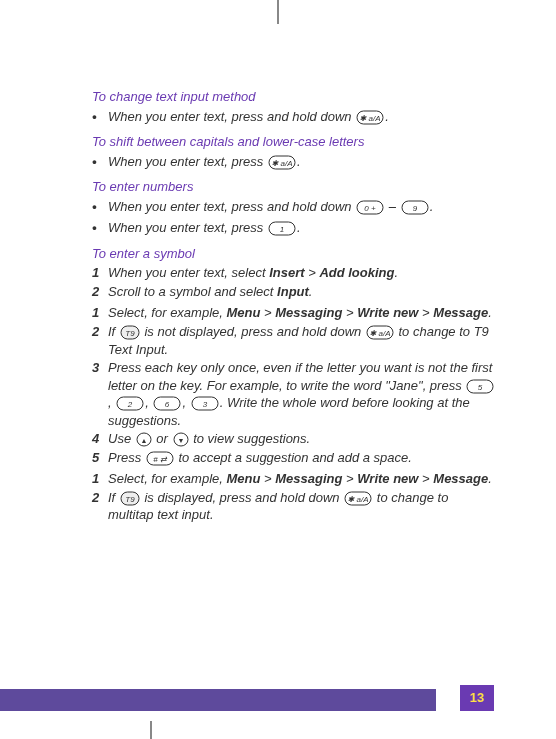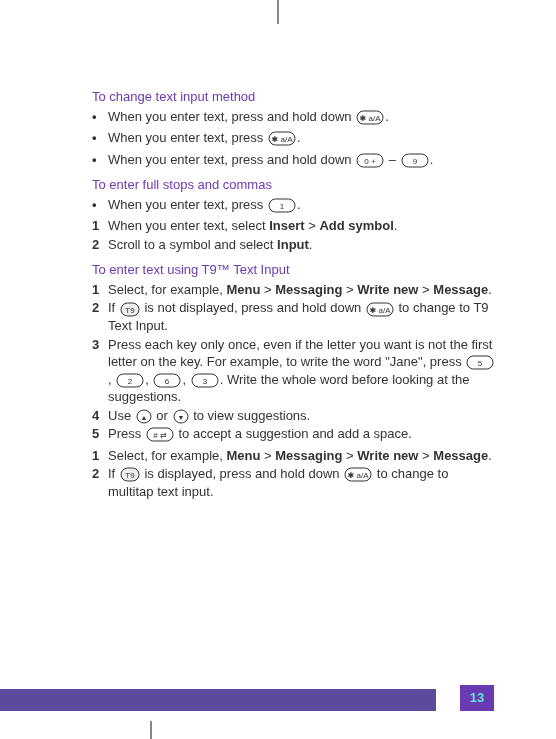--- a/index.html
+++ b/index.html
@@ -21,20 +21,21 @@
       position: absolute;
       top: 0;
       left: 50%;
       width: 2px;
       height: 24px;
       background: #888;
       transform: translateX(-1px);
     }
     .content {
       padding: 88px 60px 0 92px;
+      font-style: italic;
     }
     .section-title {
       color: #6a3ab2;
       font-size: 13px;
       margin-top: 8px;
       margin-bottom: 2px;
     }
     .section-title.first {
       margin-top: 0;
     }
@@ -86,21 +87,21 @@
       height: 22px;
       background: #5e4a9c;
     }
     .page-num-box {
       position: absolute;
       right: 62px;
       bottom: 0;
       width: 34px;
       height: 26px;
       background: #6a3ab2;
-      color: #5eead4;
+      color: #fde047;
       font-weight: bold;
       font-size: 13px;
       display: flex;
       align-items: center;
       justify-content: center;
     }
     .tick-bottom {
       position: absolute;
       bottom: 0;
       left: 150px;
@@ -118,62 +119,63 @@
     <div class="section-title first">To change text input method</div>
     <ul class="step-list">
       <li>
         <span class="step-bullet">•</span>
         <span class="step-body">When you enter text, press and hold down <svg width="28" height="15" viewBox="0 0 28 15" class="key">
             <rect x="1" y="1" width="26" height="13" rx="6.5" ry="6.5" fill="none" stroke="#333" stroke-width="1"></rect>
             <text x="14" y="11" text-anchor="middle" font-size="8" font-family="Arial" fill="#333">✱ a/A</text>
           </svg>.</span>
       </li>
     </ul>
+    <div class="section-title">To shift between capitals and lower-case letters</div>
     <ul class="step-list">
       <li>
         <span class="step-bullet">•</span>
         <span class="step-body">When you enter text, press <svg width="28" height="15" viewBox="0 0 28 15" class="key">
             <rect x="1" y="1" width="26" height="13" rx="6.5" ry="6.5" fill="none" stroke="#333" stroke-width="1"></rect>
             <text x="14" y="11" text-anchor="middle" font-size="8" font-family="Arial" fill="#333">✱ a/A</text>
           </svg>.</span>
       </li>
     </ul>
+    <div class="section-title">To enter numbers</div>
     <ul class="step-list">
       <li>
         <span class="step-bullet">•</span>
         <span class="step-body">When you enter text, press and hold down <svg width="28" height="15" viewBox="0 0 28 15" class="key">
             <rect x="1" y="1" width="26" height="13" rx="6.5" ry="6.5" fill="none" stroke="#333" stroke-width="1"></rect>
             <text x="14" y="11" text-anchor="middle" font-size="8" font-family="Arial" fill="#333">0 +</text>
           </svg> – <svg width="28" height="15" viewBox="0 0 28 15" class="key">
             <rect x="1" y="1" width="26" height="13" rx="6.5" ry="6.5" fill="none" stroke="#333" stroke-width="1"></rect>
             <text x="14" y="11" text-anchor="middle" font-size="8" font-family="Arial" fill="#333">9</text>
           </svg>.</span>
       </li>
     </ul>
-    <div class="section-title">To enter full stops and commas</div>
     <ul class="step-list">
       <li>
         <span class="step-bullet">•</span>
         <span class="step-body">When you enter text, press <svg width="28" height="15" viewBox="0 0 28 15" class="key">
             <rect x="1" y="1" width="26" height="13" rx="6.5" ry="6.5" fill="none" stroke="#333" stroke-width="1"></rect>
             <text x="14" y="11" text-anchor="middle" font-size="8" font-family="Arial" fill="#333">1</text>
           </svg>.</span>
       </li>
     </ul>
+    <div class="section-title">To enter a symbol</div>
     <ul class="step-list">
       <li>
         <span class="step-marker">1</span>
-        <span class="step-body">When you enter text, select <span class="strong">Insert</span> &gt; <span class="strong">Add symbol</span>.</span>
+        <span class="step-body">When you enter text, select <span class="strong">Insert</span> &gt; <span class="strong">Add looking</span>.</span>
       </li>
       <li>
         <span class="step-marker">2</span>
         <span class="step-body">Scroll to a symbol and select <span class="strong">Input</span>.</span>
       </li>
     </ul>
-    <div class="section-title">To enter text using T9™ Text Input</div>
     <ul class="step-list">
       <li>
         <span class="step-marker">1</span>
         <span class="step-body">Select, for example, <span class="strong">Menu</span> &gt; <span class="strong">Messaging</span> &gt; <span class="strong">Write new</span> &gt; <span class="strong">Message</span>.</span>
       </li>
       <li>
         <span class="step-marker">2</span>
         <span class="step-body">If <svg width="20" height="15" viewBox="0 0 20 15" class="key">
             <rect x="1" y="1" width="18" height="13" rx="6.5" ry="6.5" fill="#eee" stroke="#333" stroke-width="1"></rect>
             <text x="10" y="11" text-anchor="middle" font-size="8" font-family="Arial" fill="#333">T9</text>

